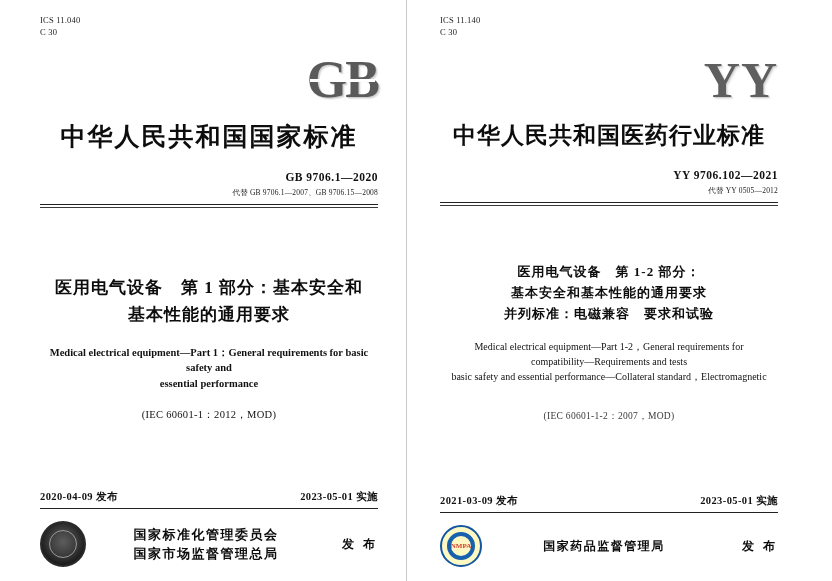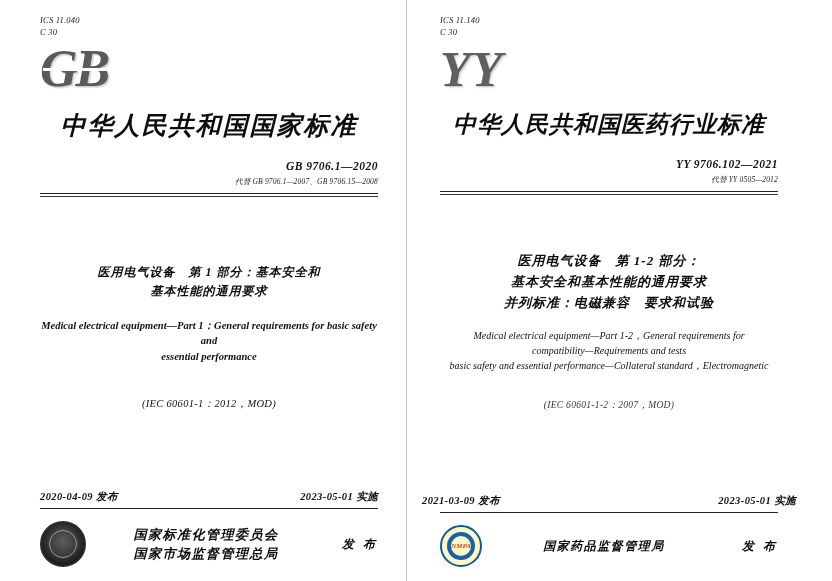--- a/index.html
+++ b/index.html
@@ -13,21 +13,20 @@
     font-family: "Liberation Serif", serif;
     color: #111111;
     overflow: hidden;
   }
   .page-wrap {
     width: 812px;
     height: 581px;
     display: flex;
     flex-direction: row;
     box-sizing: border-box;
-    font-style: italic;
   }
   .doc {
     position: relative;
     box-sizing: border-box;
     height: 581px;
     background: #ffffff;
   }
   .doc-left {
     width: 416px;
     padding: 14px 28px 10px 40px;
@@ -50,23 +49,23 @@
     font-family: "Liberation Serif", serif;
     font-size: 8.5px;
     line-height: 1.45;
     letter-spacing: 0.2px;
     color: #1a1a1a;
   }
 
   
   .emblem-row {
     display: flex;
-    justify-content: flex-start;
+    justify-content: flex-end;
     align-items: center;
-    margin-top: 2px;
+    margin-top: 13px;
     height: 56px;
   }
   .gb-logo {
     font-family: "Liberation Serif", serif;
     font-weight: bold;
     font-size: 52px;
     letter-spacing: -2px;
     color: #5a5a5a;
     text-shadow: 1px 1px 0 #cfcfcf, 2px 2px 1px #e4e4e4;
     position: relative;
@@ -139,21 +138,21 @@
   .title-zone {
     margin-top: 66px;
     text-align: center;
   }
   .doc-right .title-zone {
     margin-top: 56px;
   }
   .cn-title {
     font-family: "Liberation Serif", serif;
     font-weight: bold;
-    font-size: 12px;
+    font-size: 17px;
     line-height: 1.6;
     letter-spacing: 1px;
     color: #0d0d0d;
   }
   .doc-right .cn-title {
     font-size: 13px;
   }
   .en-title {
     font-family: "Liberation Serif", serif;
     font-size: 10.5px;
@@ -163,21 +162,21 @@
     color: #111;
   }
   .doc-right .en-title {
     font-weight: normal;
     font-size: 10px;
     margin-top: 14px;
   }
   .iec-line {
     font-family: "Liberation Serif", serif;
     font-size: 10.5px;
-    margin-top: 32px;
+    margin-top: 16px;
     color: #111;
     letter-spacing: 0.3px;
   }
   .doc-right .iec-line {
     margin-top: 26px;
     font-size: 9.5px;
     color: #3a3a3a;
   }
 
   
@@ -192,21 +191,21 @@
     justify-content: space-between;
     align-items: flex-end;
     font-family: "Liberation Serif", serif;
     font-size: 10.5px;
     font-weight: bold;
     letter-spacing: 0.4px;
     padding: 0 34px;
     margin-top: 44px;
   }
   .doc-left .dates-row { padding: 0 28px 0 40px; }
-  .doc-right .dates-row { padding: 0 16px; gap: 12px; }
+  .doc-right .dates-row { padding: 0 34px; gap: 12px; }
 
   .bottom-rule {
     border: 0;
     border-top: 1px solid #222;
     margin: 4px 34px 0 34px;
   }
   .doc-left .bottom-rule { margin: 4px 28px 0 40px; }
 
   .issuer-row {
     display: flex;

